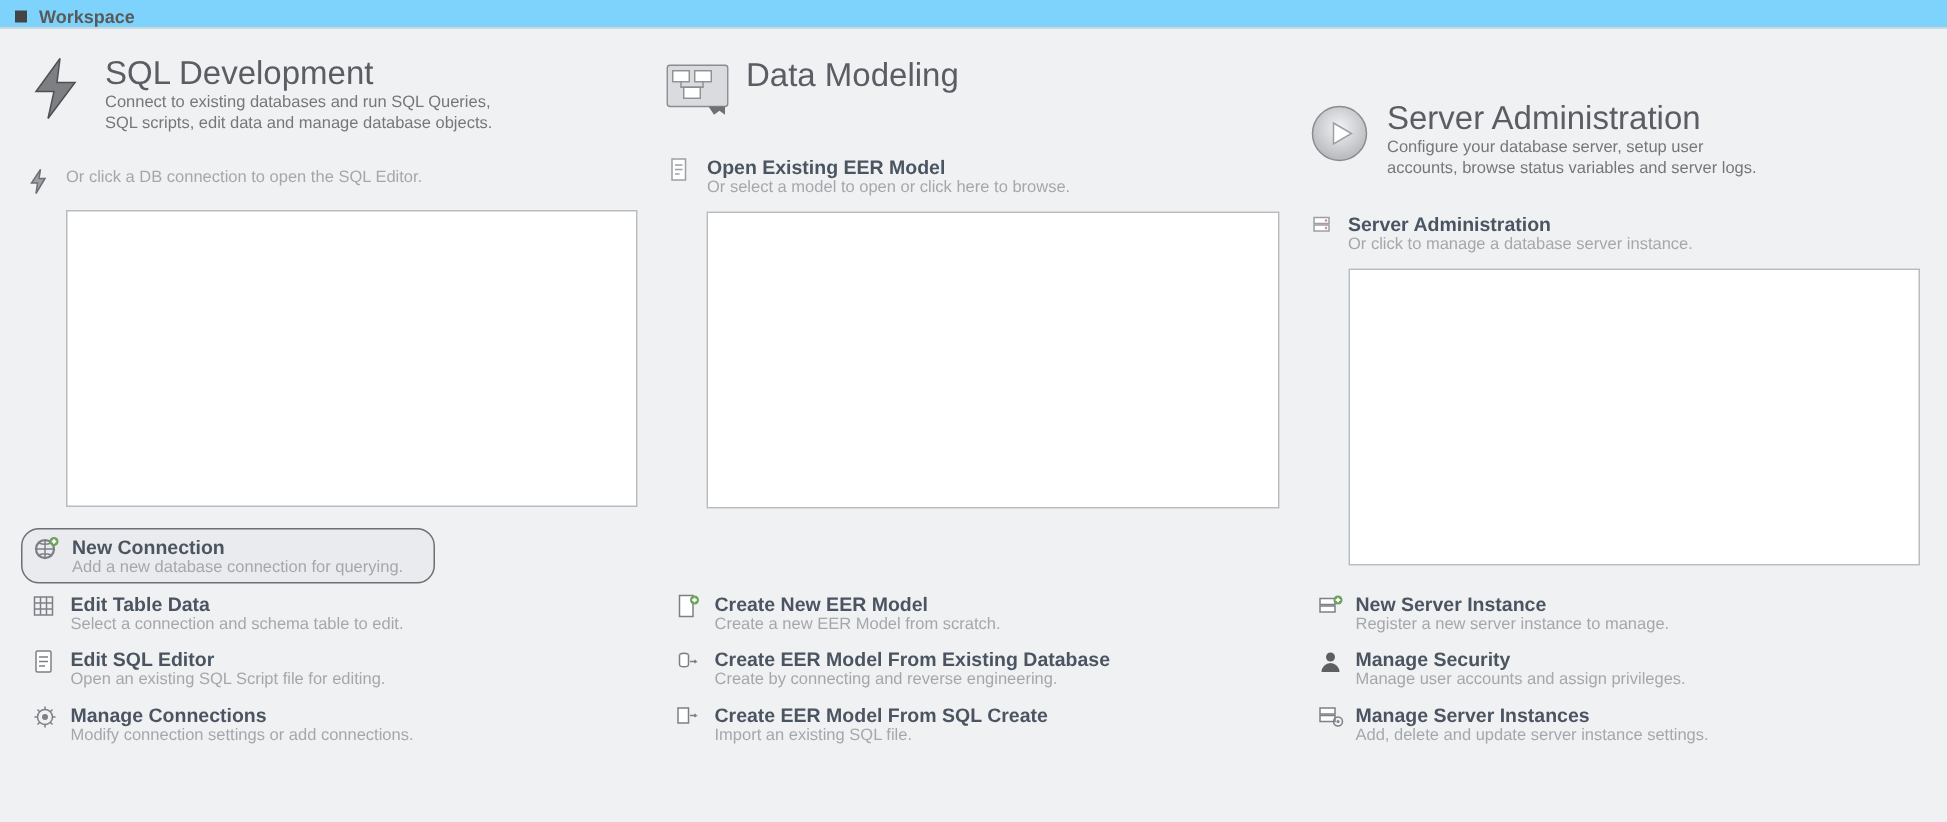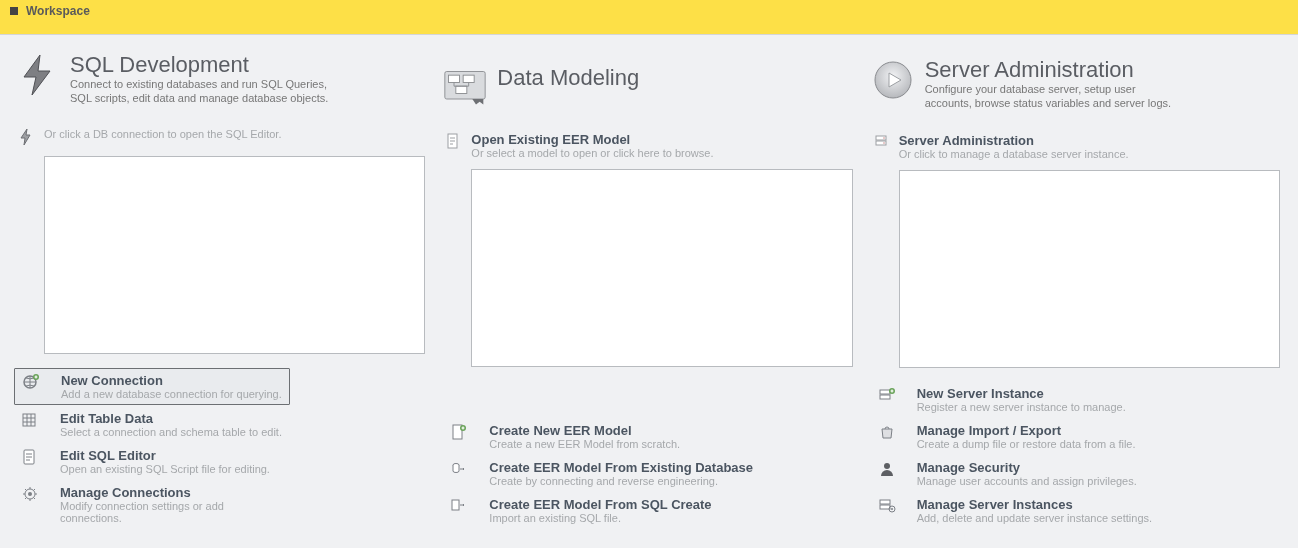--- a/index.html
+++ b/index.html
@@ -9,23 +9,23 @@
     height: 548px;
     background: #f0f1f3;
     font-family: "Segoe UI", Tahoma, Arial, sans-serif;
     font-size: 12px;
     color: #333;
     overflow: hidden;
   }
   .toolbar {
     display: flex;
     align-items: center;
-    padding: 4px 8px 16px 4px;
+    padding: 4px 8px 0 4px;
     border-bottom: 1px solid #d4d5d7;
-    background: #fde047;
+    background: #7dd3fc;
   }
   .toolbar .sq {
     width: 8px;
     height: 8px;
     background: #444;
     margin: 0 8px 0 6px;
     flex: 0 0 auto;
   }
   .toolbar .title {
     font-weight: bold;
@@ -95,24 +95,24 @@
   }
   .listbox {
     border: 1px solid #b8bbbf;
     background: #fff;
     height: 196px;
     margin: 6px 2px 12px 28px;
   }
   .action {
     display: flex;
     align-items: flex-start;
-    gap: 20px;
+    gap: 7px;
     padding: 4px 6px;
     margin: 2px 0;
-    border-radius: 1px;
+    border-radius: 12px;
   }
   .action .aicon {
     width: 20px;
     height: 18px;
     flex: 0 0 auto;
     display: flex;
     align-items: center;
     justify-content: center;
   }
   .action .atext .atitle {
@@ -336,32 +336,20 @@
             </svg>
         </div>
         <div class="atext">
           <div class="atitle">New Server Instance</div>
           <div class="adesc">Register a new server instance to manage.</div>
         </div>
       </div>
       <div class="action">
         <div class="aicon">
           <svg width="18" height="18" viewBox="0 0 18 18">
-              <path d="M4 6 h10 l-1 9 h-8 z" fill="#dedfe2" stroke="#7c8086"></path>
-              <path d="M7 6 a2 2 0 0 1 4 0" fill="none" stroke="#7c8086"></path>
-            </svg>
-        </div>
-        <div class="atext">
-          <div class="atitle">Manage Import / Export</div>
-          <div class="adesc">Create a dump file or restore data from a file.</div>
-        </div>
-      </div>
-      <div class="action">
-        <div class="aicon">
-          <svg width="18" height="18" viewBox="0 0 18 18">
               <circle cx="9" cy="6" r="3" fill="#5d5f63"></circle>
               <path d="M3 16 a6 6 0 0 1 12 0 z" fill="#5d5f63"></path>
             </svg>
         </div>
         <div class="atext">
           <div class="atitle">Manage Security</div>
           <div class="adesc">Manage user accounts and assign privileges.</div>
         </div>
       </div>
       <div class="action">

